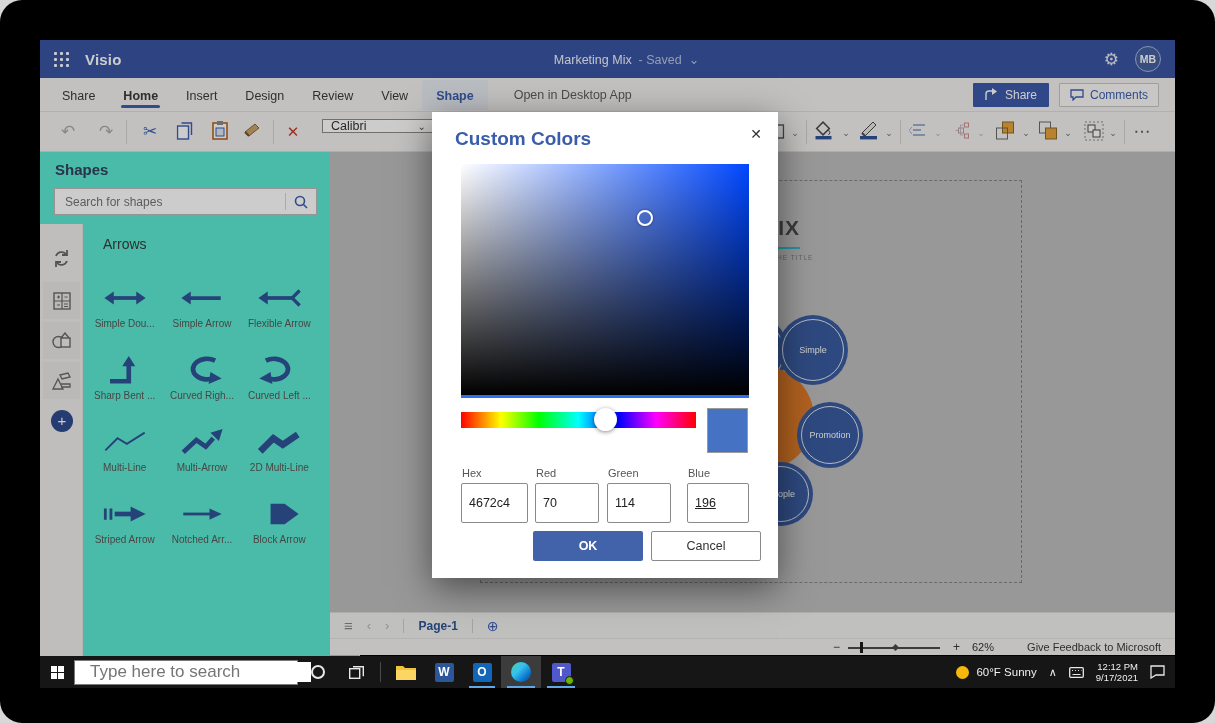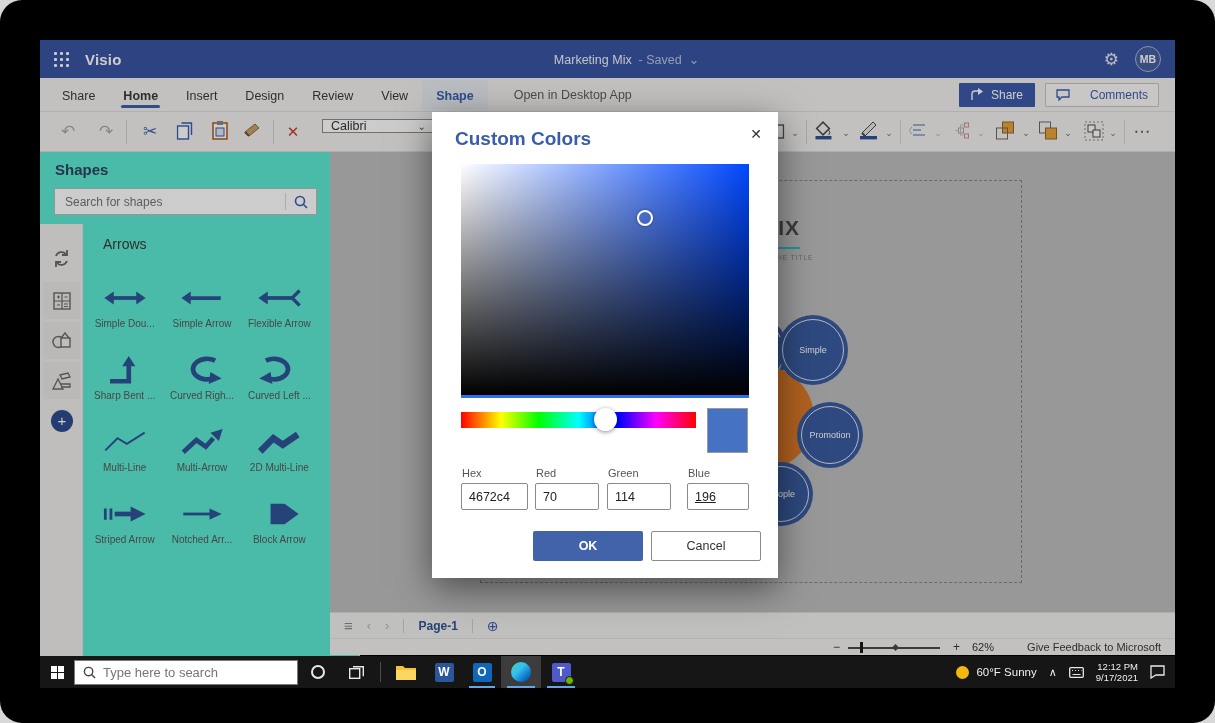--- a/index.html
+++ b/index.html
@@ -22,21 +22,21 @@
 
   
   #menubar { left:40px; top:78px; width:1135px; height:34px; background:#f3f2f1; border-bottom:1px solid #e0dedc; display:flex; align-items:center; font-size:12.5px; color:#3b3a39; }
   .mtab { padding:9px 14px 7px; cursor:pointer; position:relative; }
   .mtab.active { font-weight:bold; }
   .mtab.active:after { content:""; position:absolute; left:12px; right:12px; bottom:2px; height:3px; background:#3b5fae; border-radius:2px; }
   .mtab.shape-hl { color:#3b5fae; background:#e8ebf2; font-weight:bold; }
   #open-desktop { margin-left:26px; color:#605e5c; cursor:pointer; }
   #menubar-right { margin-left:auto; display:flex; gap:10px; margin-right:16px; }
   #share-btn { background:#3d5ba9; color:#fff; height:24px; display:flex; align-items:center; gap:6px; padding:0 12px; font-size:12px; cursor:pointer; border-radius:1px; }
-  #comments-btn { background:#faf9f8; border:1px solid #c8c6c4; color:#3b5fae; height:24px; display:flex; align-items:center; gap:20px; padding:0 10px; font-size:12px; cursor:pointer; border-radius:1px; }
+  #comments-btn { background:#faf9f8; border:1px solid #c8c6c4; color:#3b5fae; height:24px; display:flex; align-items:center; gap:6px; padding:0 10px; font-size:12px; cursor:pointer; border-radius:1px; }
 
   
   #toolbar { left:40px; top:112px; width:1135px; height:40px; background:#f3f2f1; border-bottom:1px solid #dcdad8; }
   .tbtn { position:absolute; top:122px; transform:translateX(-50%); font-size:17px; color:#4d4b49; cursor:pointer; line-height:20px; }
   .tbtn.disabled { color:#aba9a7; cursor:default; }
   .tsep { position:absolute; top:120px; width:1px; height:24px; background:#d4d2d0; }
   #font-box { position:absolute; left:322px; top:119px; width:113px; height:14px; background:#fff; border:1px solid #8f8d8b; display:flex; align-items:center; padding:0 8px; font-size:12.5px; color:#333; cursor:pointer; }
   #font-box .chev { margin-left:auto; font-size:10px; color:#555; }
   .chev-sm { position:absolute; top:128px; font-size:9px; color:#6f6d6b; transform:translateX(-50%); cursor:pointer; }
   .chev-sm.disabled { color:#b5b3b1; }
@@ -80,21 +80,21 @@
   #zoom-tick { position:absolute; left:563px; top:6px; width:5px; height:5px; background:#4a4a4a; transform:rotate(45deg); }
   #zoom-pct { position:absolute; left:642px; top:2px; font-size:11px; color:#333; }
   #feedback { position:absolute; right:14px; top:2px; font-size:11px; color:#3b3a39; cursor:pointer; }
 
   
   #taskbar { left:40px; top:656px; width:1135px; height:32px; background:#161616; display:flex; align-items:center; }
   #start { width:34px; height:32px; display:flex; align-items:center; justify-content:center; cursor:pointer; }
   #start .winlogo { display:grid; grid-template-columns:6px 6px; grid-gap:1px; }
   #start .winlogo i { width:6px; height:6px; background:#fdfdfd; }
   #task-search { width:224px; height:25px; background:#fff; border:1px solid #7a7a7a; display:flex; align-items:center; gap:7px; padding:0 8px; }
-  #task-search input { border:0; outline:0; flex:1; font-size:13px; color:#333; font-family:"Liberation Sans",sans-serif; }
+  #task-search input { border:0; outline:0; flex:1; font-size:17px; color:#333; font-family:"Liberation Sans",sans-serif; }
   .tb-ic { height:32px; display:flex; align-items:center; justify-content:center; cursor:pointer; position:relative; }
   .tb-underline:after { content:""; position:absolute; left:6px; right:6px; bottom:0; height:2px; background:#61a8e8; }
   #tb-right { margin-left:auto; display:flex; align-items:center; gap:12px; margin-right:10px; color:#f0f0f0; }
   #weather { display:flex; align-items:center; gap:7px; font-size:11.5px; cursor:pointer; }
   #sun { width:13px; height:13px; border-radius:50%; background:#f5b80f; }
   #clock { text-align:right; font-size:9.5px; line-height:11px; cursor:pointer; }
 
   
   #dim { left:40px; top:40px; width:1135px; height:616px; background:rgba(0,0,0,.2); z-index:50; }
   #dialog { left:432px; top:112px; width:346px; height:466px; background:#fff; z-index:100; box-shadow:0 10px 34px rgba(0,0,0,.5); }
@@ -103,21 +103,21 @@
   #sv-box { position:absolute; left:29px; top:52px; width:288px; height:234px; cursor:crosshair;
             background:linear-gradient(to bottom, rgba(0,0,0,0) 0%, #000 100%),
                        linear-gradient(to right, #fff 0%, #0047ff 100%);
             border-bottom:3px solid #2d6ff0; }
   #sv-cursor { position:absolute; left:176px; top:46px; width:16px; height:16px; border:2.5px solid #fff; border-radius:50%; box-shadow:0 0 3px rgba(0,0,0,.4); }
   #hue-bar { position:absolute; left:29px; top:300px; width:235px; height:16px; cursor:pointer;
              background:linear-gradient(to right,#f00 0%,#ff0 17%,#0f0 33%,#0ff 50%,#00f 67%,#f0f 83%,#f00 100%); }
   #hue-thumb { position:absolute; left:133px; top:-4px; width:23px; height:23px; background:#fff; border-radius:50%; box-shadow:0 1px 4px rgba(0,0,0,.45); }
   #swatch { position:absolute; left:275px; top:296px; width:41px; height:45px; border:1px solid #9a9a9a; }
   .fld-label { position:absolute; top:355px; font-size:11px; color:#555; }
-  .fld { position:absolute; top:371px; height:27px; border:1px solid #8a8a8a; border-radius:2px; font-size:12.5px; color:#222; padding:0 7px; font-family:"Liberation Sans",sans-serif; outline:none; }
+  .fld { position:absolute; top:371px; height:40px; border:1px solid #8a8a8a; border-radius:2px; font-size:12.5px; color:#222; padding:0 7px; font-family:"Liberation Sans",sans-serif; outline:none; }
   #ok-btn { position:absolute; left:101px; top:419px; width:110px; height:30px; background:#4262a9; color:#fff; border:0; font-size:12.5px; font-weight:bold; border-radius:2px; cursor:pointer; font-family:"Liberation Sans",sans-serif; }
   #cancel-btn { position:absolute; left:219px; top:419px; width:110px; height:30px; background:#fff; color:#333; border:1px solid #8a8a8a; font-size:12.5px; border-radius:2px; cursor:pointer; font-family:"Liberation Sans",sans-serif; }
 
   svg { display:block; }
 </style>
 </head>
 <body>
 
 <div id="frame">
 

